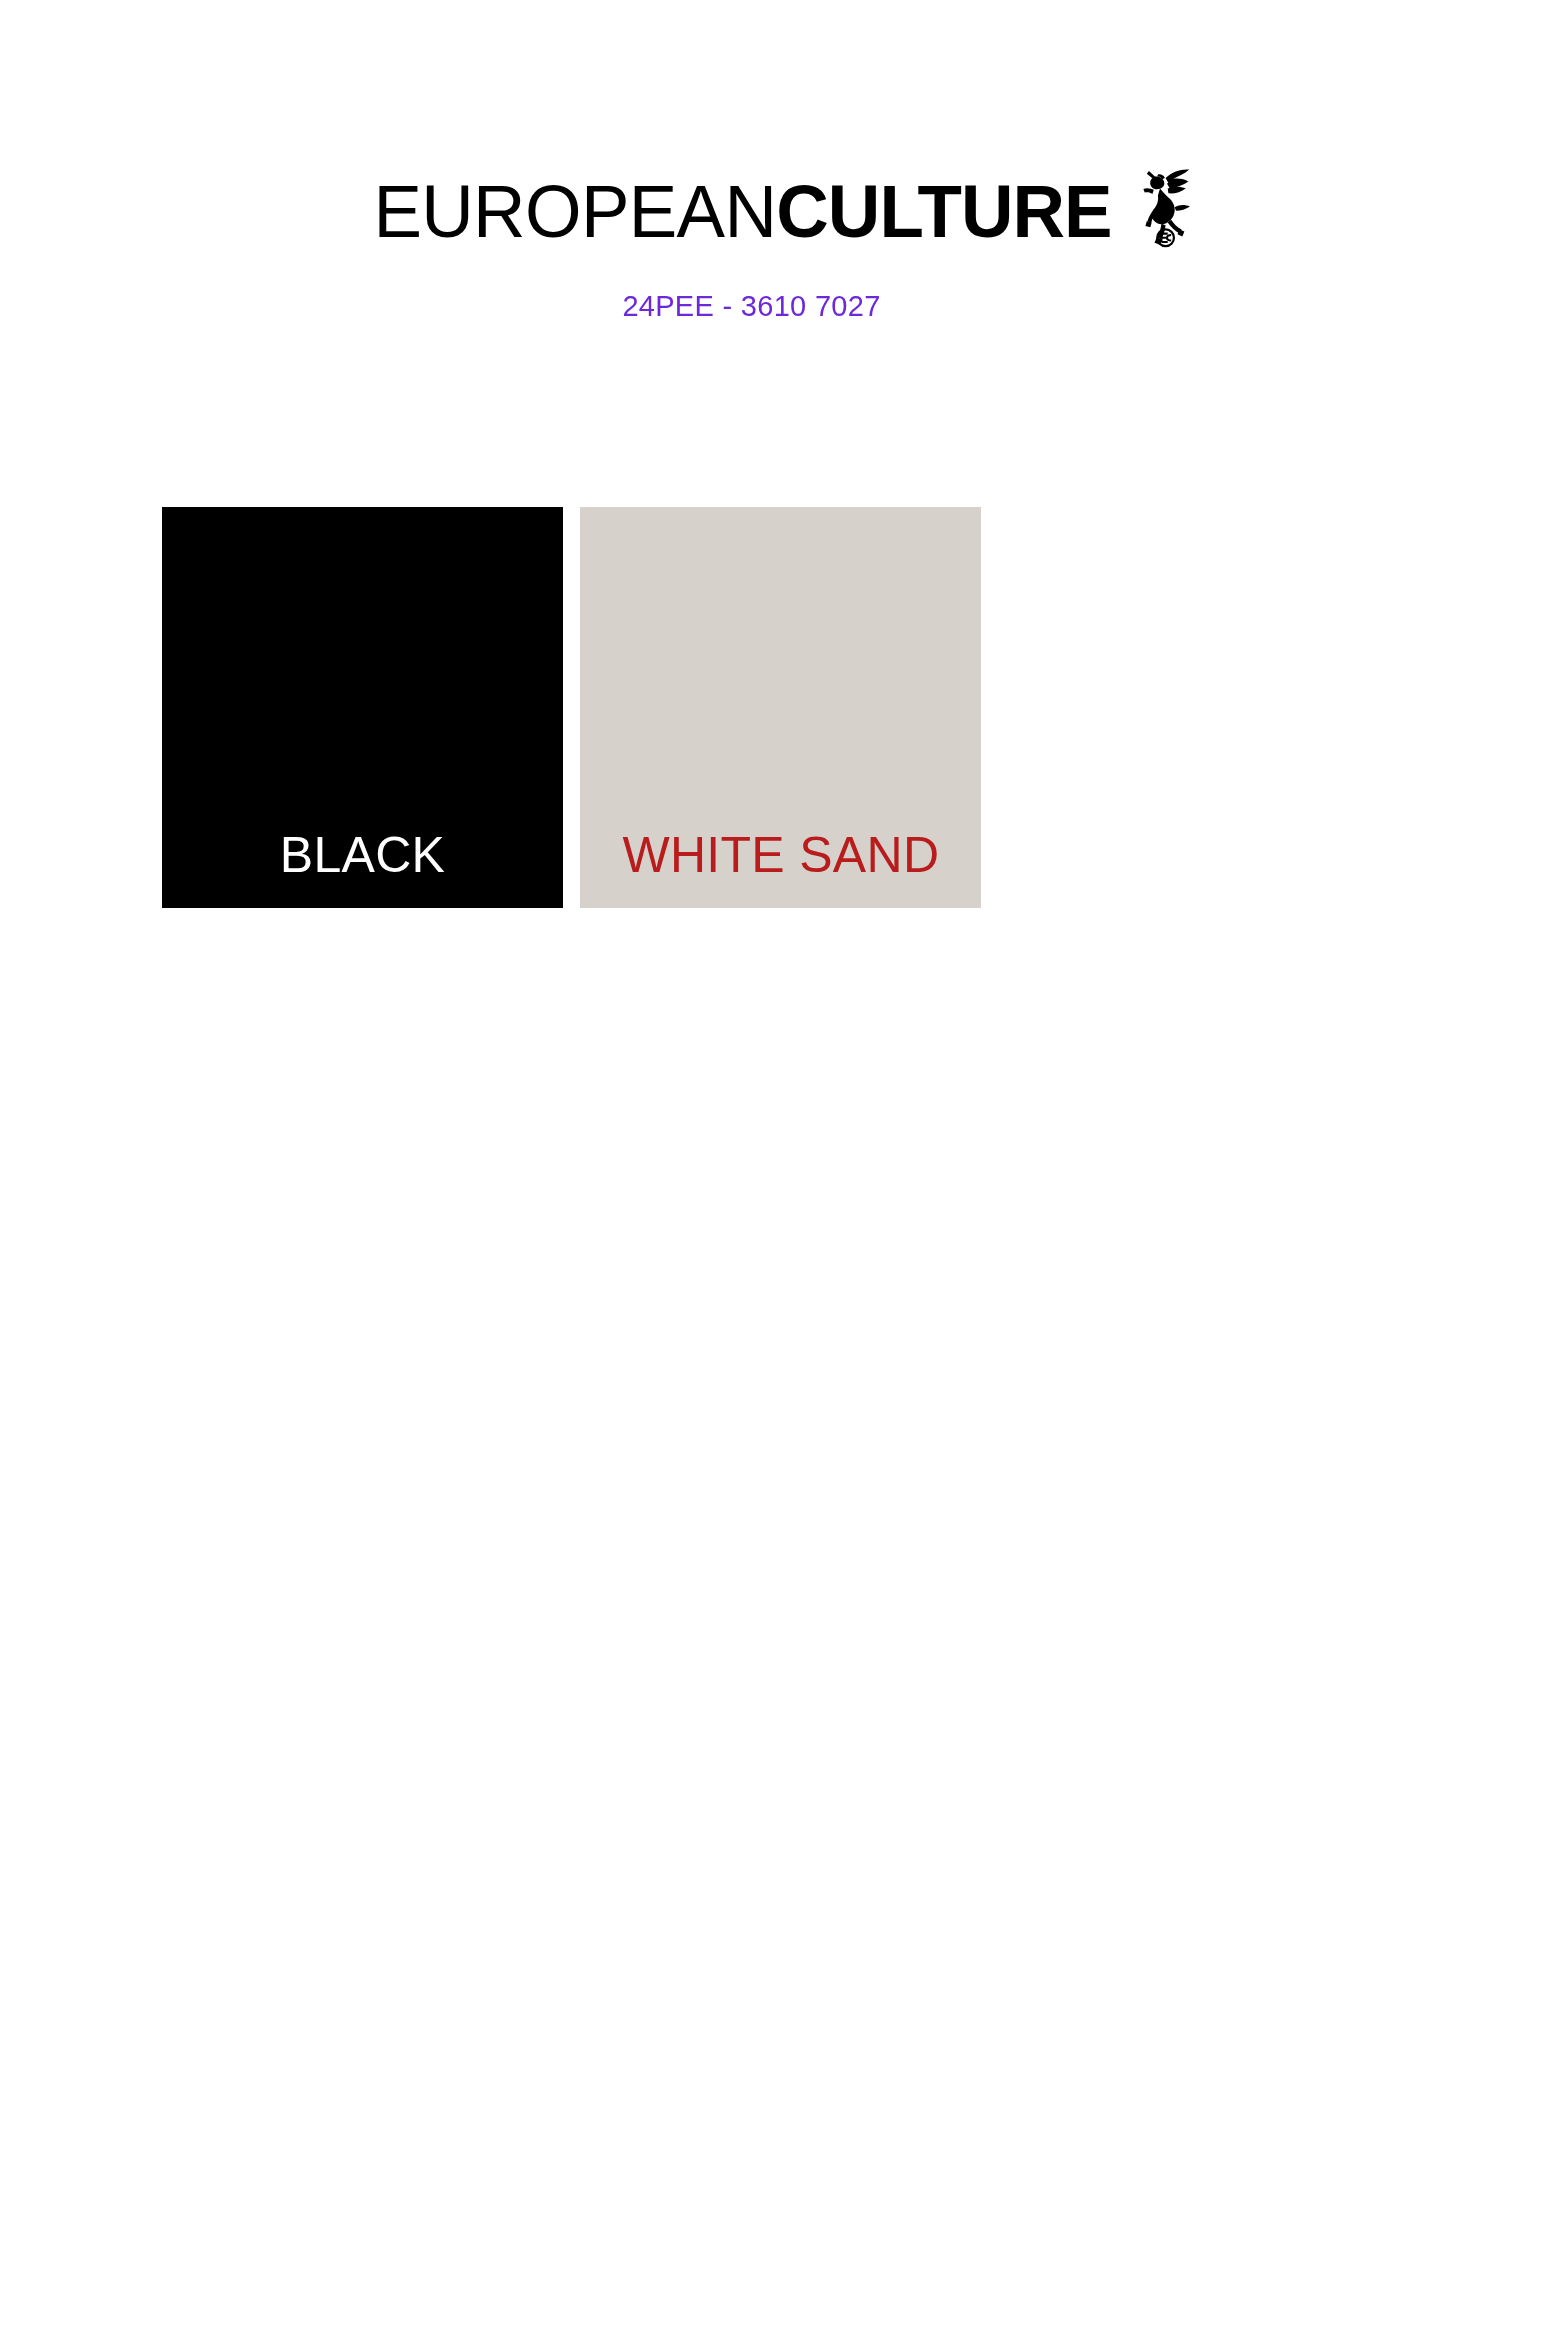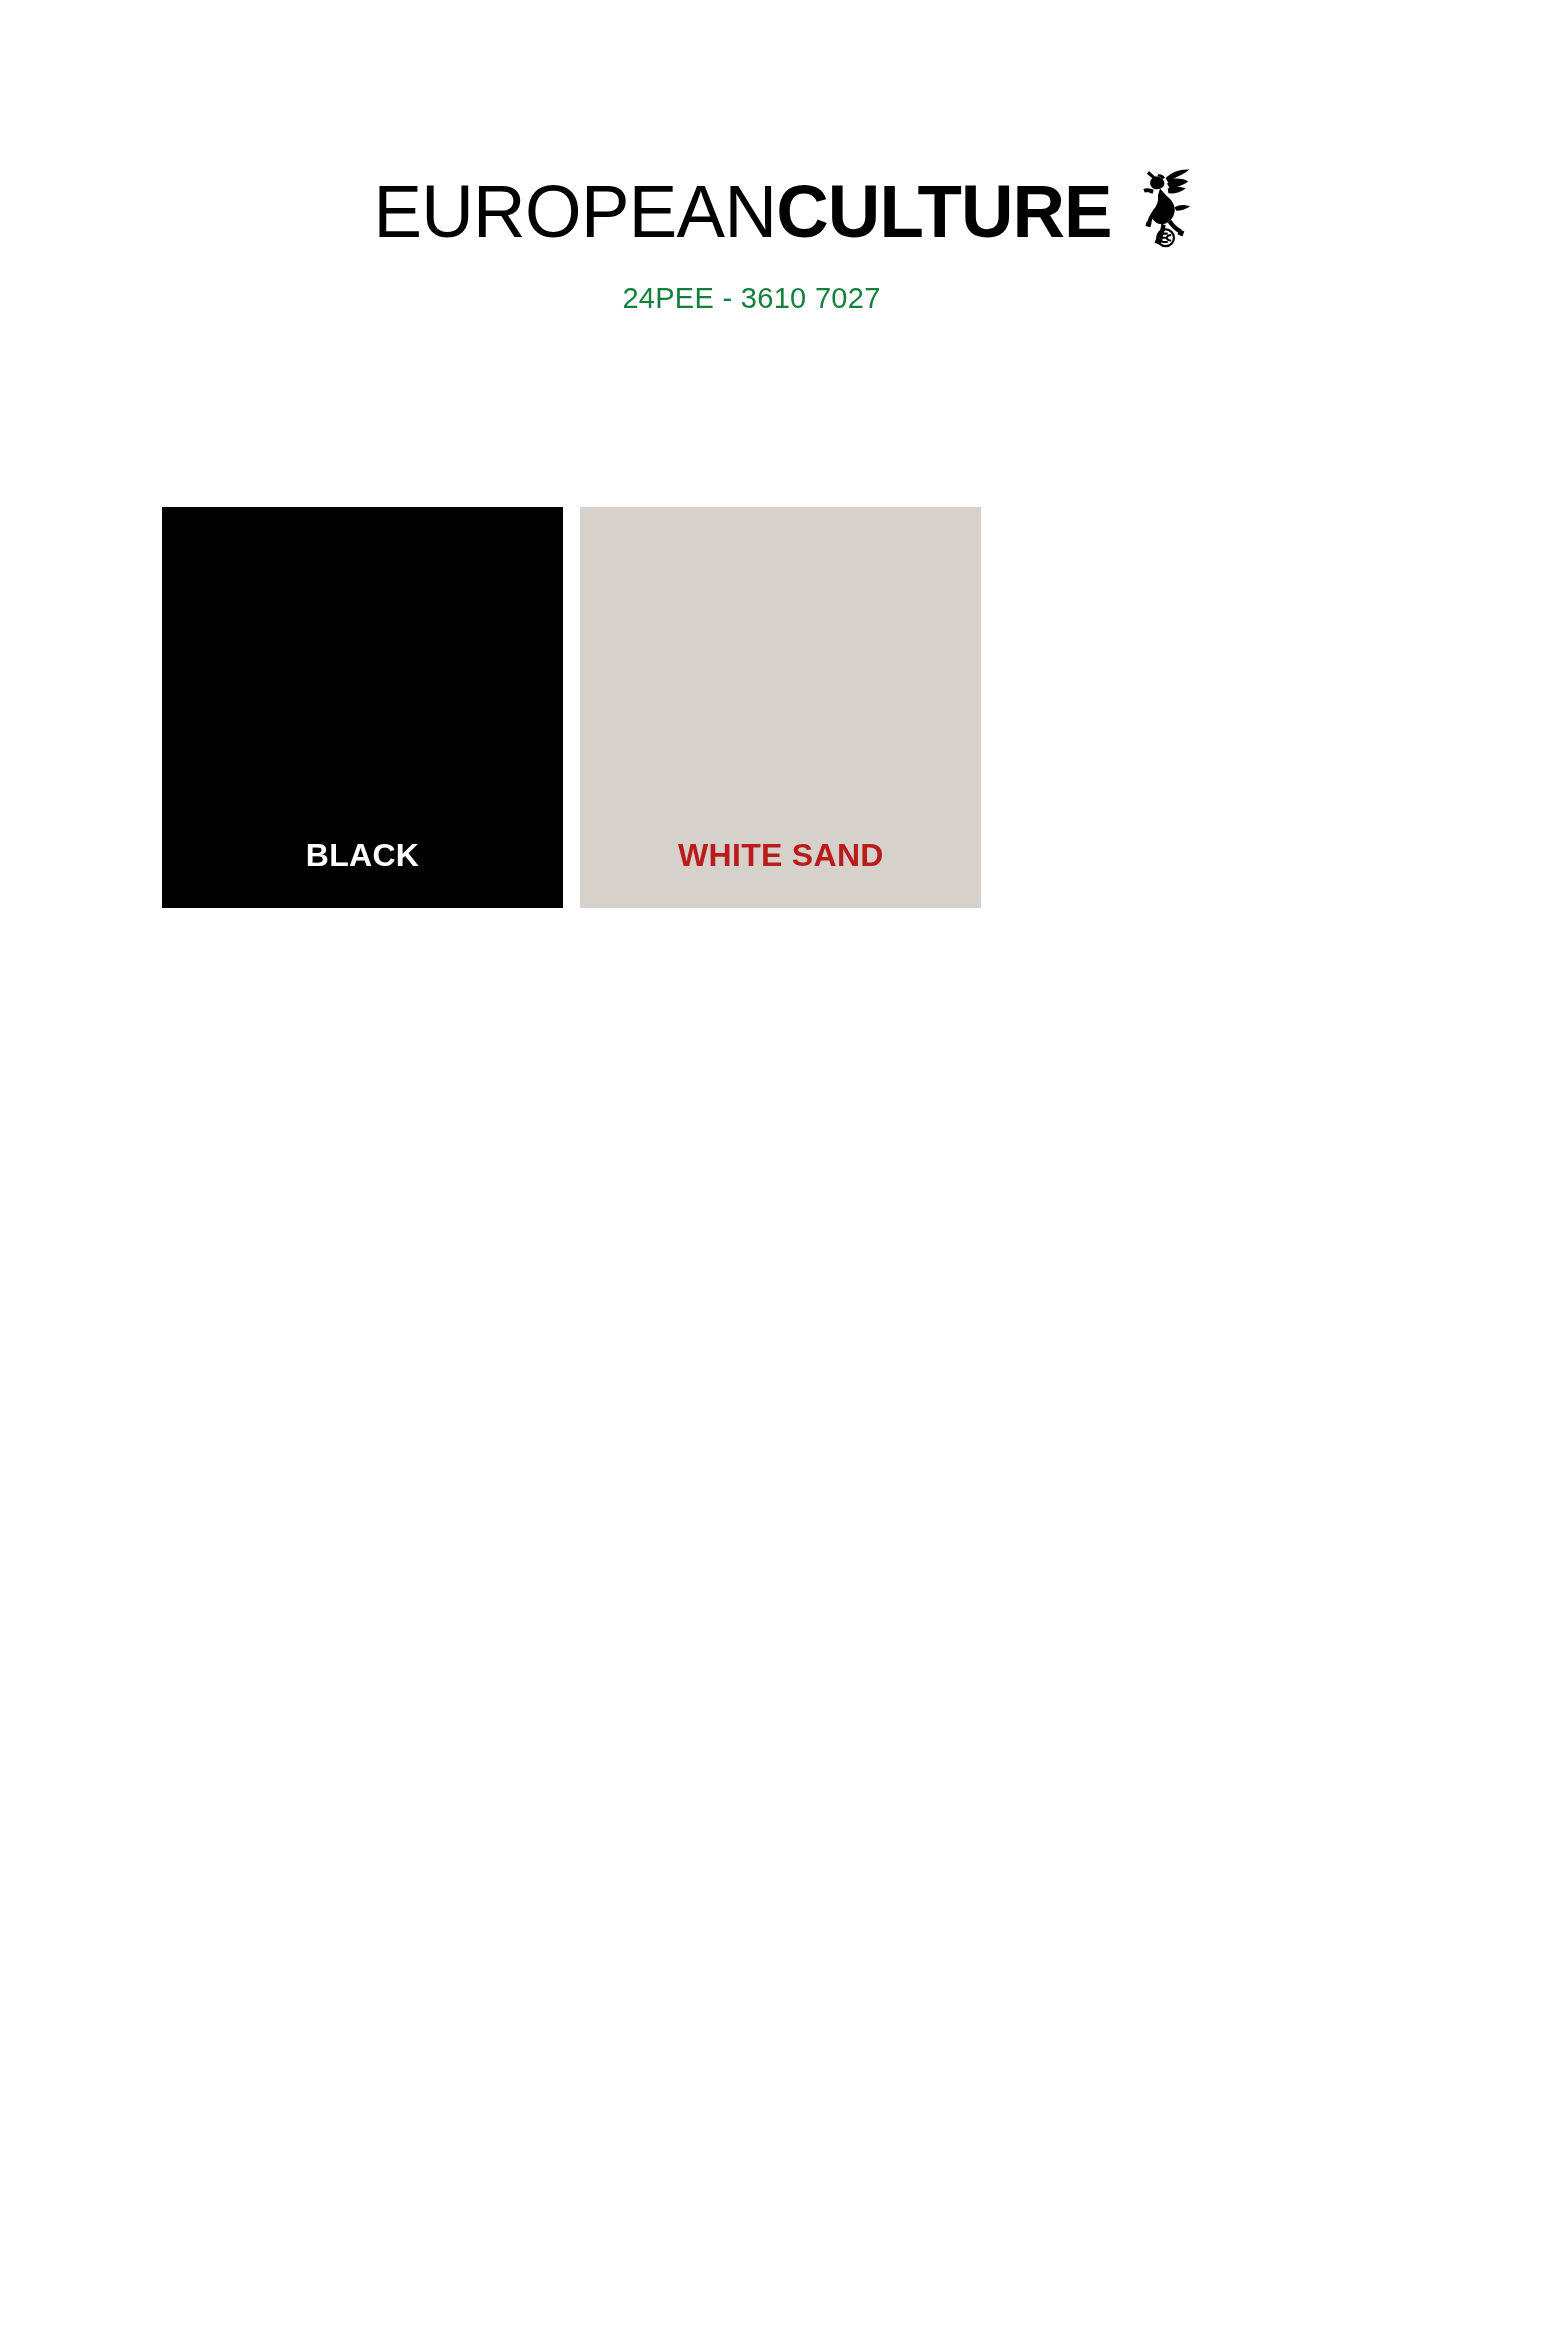--- a/index.html
+++ b/index.html
@@ -54,25 +54,25 @@
 
   .logo-mark {
     width: 64px;
     height: 92px;
     flex: 0 0 auto;
     margin-top: -16.7px;
     display: block;
   }
 
   .subtitle {
-    margin-top: 24px;
+    margin-top: 32px;
     font-size: 29px;
     line-height: 32px;
     font-weight: 400;
-    color: #15803d;
+    color: #6d28d9;
     letter-spacing: 0.3px;
     
     padding-right: 58px;
   }
 
   
   .swatch-grid {
     position: absolute;
     top: 507px;
     left: 162px;
@@ -89,23 +89,23 @@
     box-sizing: border-box;
     flex: 0 0 auto;
   }
 
   .swatch-label {
     position: absolute;
     left: 0;
     right: 0;
     bottom: 33px;
     text-align: center;
-    font-size: 32px;
+    font-size: 50px;
     line-height: 39px;
-    font-weight: 700;
+    font-weight: 400;
     letter-spacing: 0.3px;
     white-space: nowrap;
   }
 
   
   .swatch--black {
     background: #000000;
   }
   .swatch--black .swatch-label {
     color: #ffffff;

